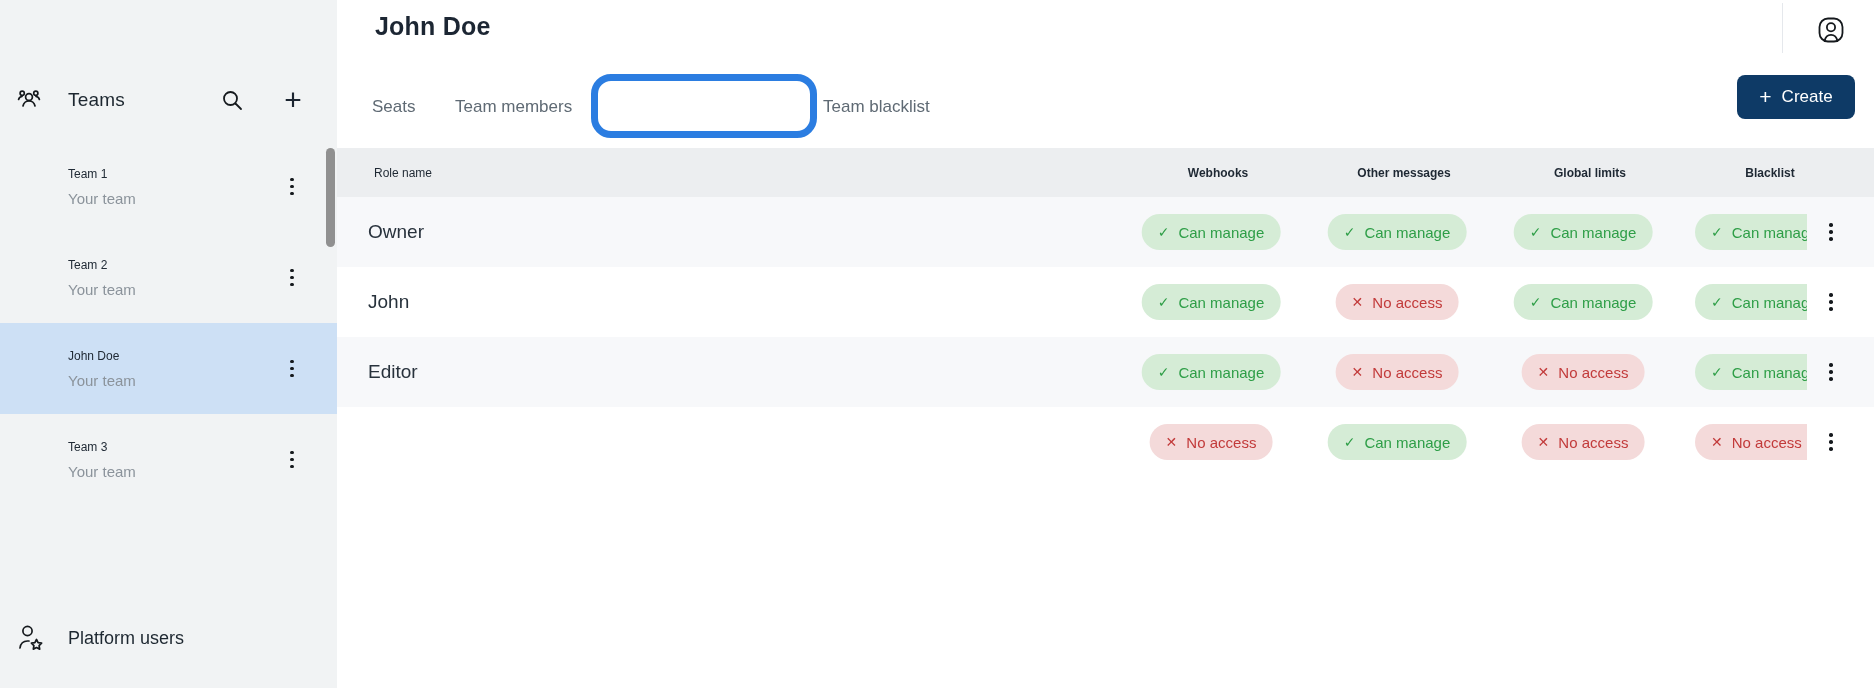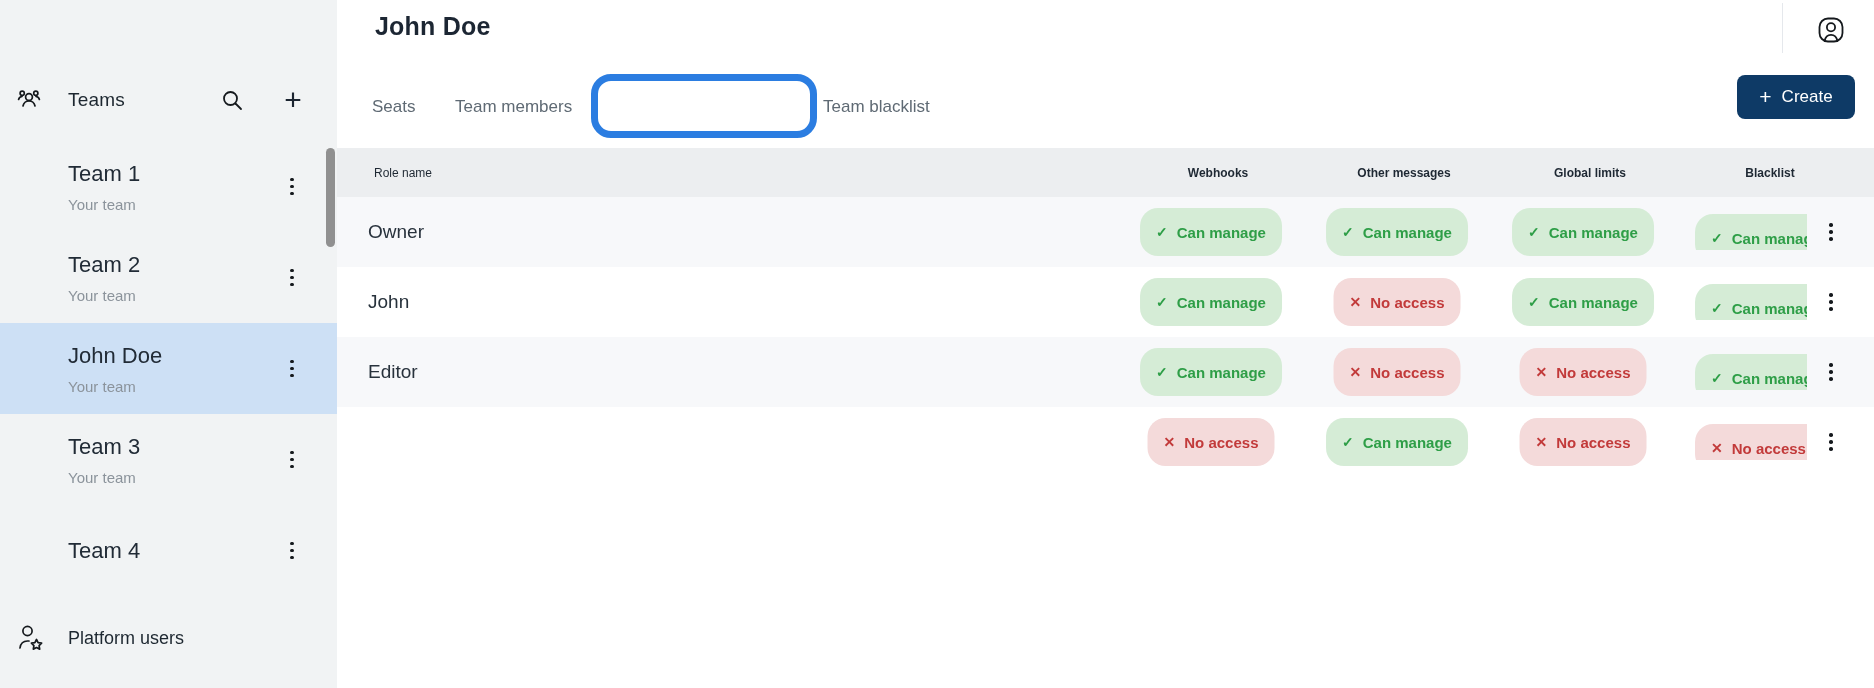--- a/index.html
+++ b/index.html
@@ -39,21 +39,21 @@
 
   .team-list { position: absolute; left: 0; top: 141px; width: 337px; }
   .team-item {
     position: relative; width: 337px; height: 91px;
     display: flex; align-items: center; cursor: pointer;
   }
   .team-item.selected { background: #cde0f5; }
   .team-text {
     display: flex; flex-direction: column; gap: 9px; margin-left: 68px;
   }
-  .team-name { font-size: 22px; color: #212b36; }
+  .team-name { font-size: 12px; color: #212b36; }
   .team-sub { font-size: 15px; color: #8b939b; }
   .team-sub:empty { display: none; }
 
   .kebab {
     position: absolute; right: 33px; top: 50%; transform: translateY(-50%);
     width: 24px; height: 24px; border: none; background: none; cursor: pointer;
     display: flex; flex-direction: column; align-items: center; justify-content: center; gap: 3.5px;
   }
   .kebab i { width: 3.5px; height: 3.5px; border-radius: 50%; background: #15191d; }
 
@@ -125,23 +125,23 @@
   .trow-2 { top: 337px; padding-left: 16px; }
   .trow-3 { top: 407px; }
 
   .role-name {
     position: absolute; left: 31px; top: 50%; transform: translateY(-50%);
     font-size: 19px; color: #28323c;
   }
 
   .badge {
     position: absolute; top: 50%;
-    height: 48px; border-radius: 18px; padding: 0 16px;
+    height: 36px; border-radius: 18px; padding: 0 16px;
     display: inline-flex; align-items: center; gap: 9px;
-    font-size: 15px; font-weight: 700; white-space: nowrap;
+    font-size: 15px; font-weight: 400; white-space: nowrap;
   }
   .badge::before { content: attr(data-ico); font-size: 14px; }
   .badge[data-state="ok"] { background: #d5ecd6; color: #2e9e47; }
   .badge[data-state="no"] { background: #f4dada; color: #c23a3a; }
   .badge.c1 { left: 874px; transform: translate(-50%, -50%); }
   .badge.c2 { left: 1060px; transform: translate(-50%, -50%); }
   .badge.c3 { left: 1246px; transform: translate(-50%, -50%); }
 
   .blacklist-clip {
     position: absolute; left: 1358px; top: 50%; transform: translateY(-50%);
@@ -228,31 +228,20 @@
         <span class="team-name">Team 3</span>
         <span class="team-sub">Your team</span>
       </span>
       <button class="kebab">
           <i></i>
           <i></i>
           <i></i>
         </button>
     </div>
 
-    <div class="team-item">
-      <span class="team-text">
-        <span class="team-name">Team 4</span>
-
-      </span>
-      <button class="kebab">
-          <i></i>
-          <i></i>
-          <i></i>
-        </button>
-    </div>
 
   </div>
 
   <div class="platform-users">
     <span class="pu-icon">
       <svg width="28" height="30" viewBox="0 0 28 30" fill="none" stroke="#15191d" stroke-width="1.7" stroke-linecap="round" stroke-linejoin="round">
         <circle cx="10.5" cy="8" r="4.6"></circle>
         <path d="M3 25c.6-4.6 3.4-7 7.5-7h1.5"></path>
         <path d="M19.5 16.5l1.6 3.2 3.5.5-2.5 2.5.6 3.5-3.2-1.7-3.2 1.7.6-3.5-2.5-2.5 3.5-.5z"></path>
       </svg>

